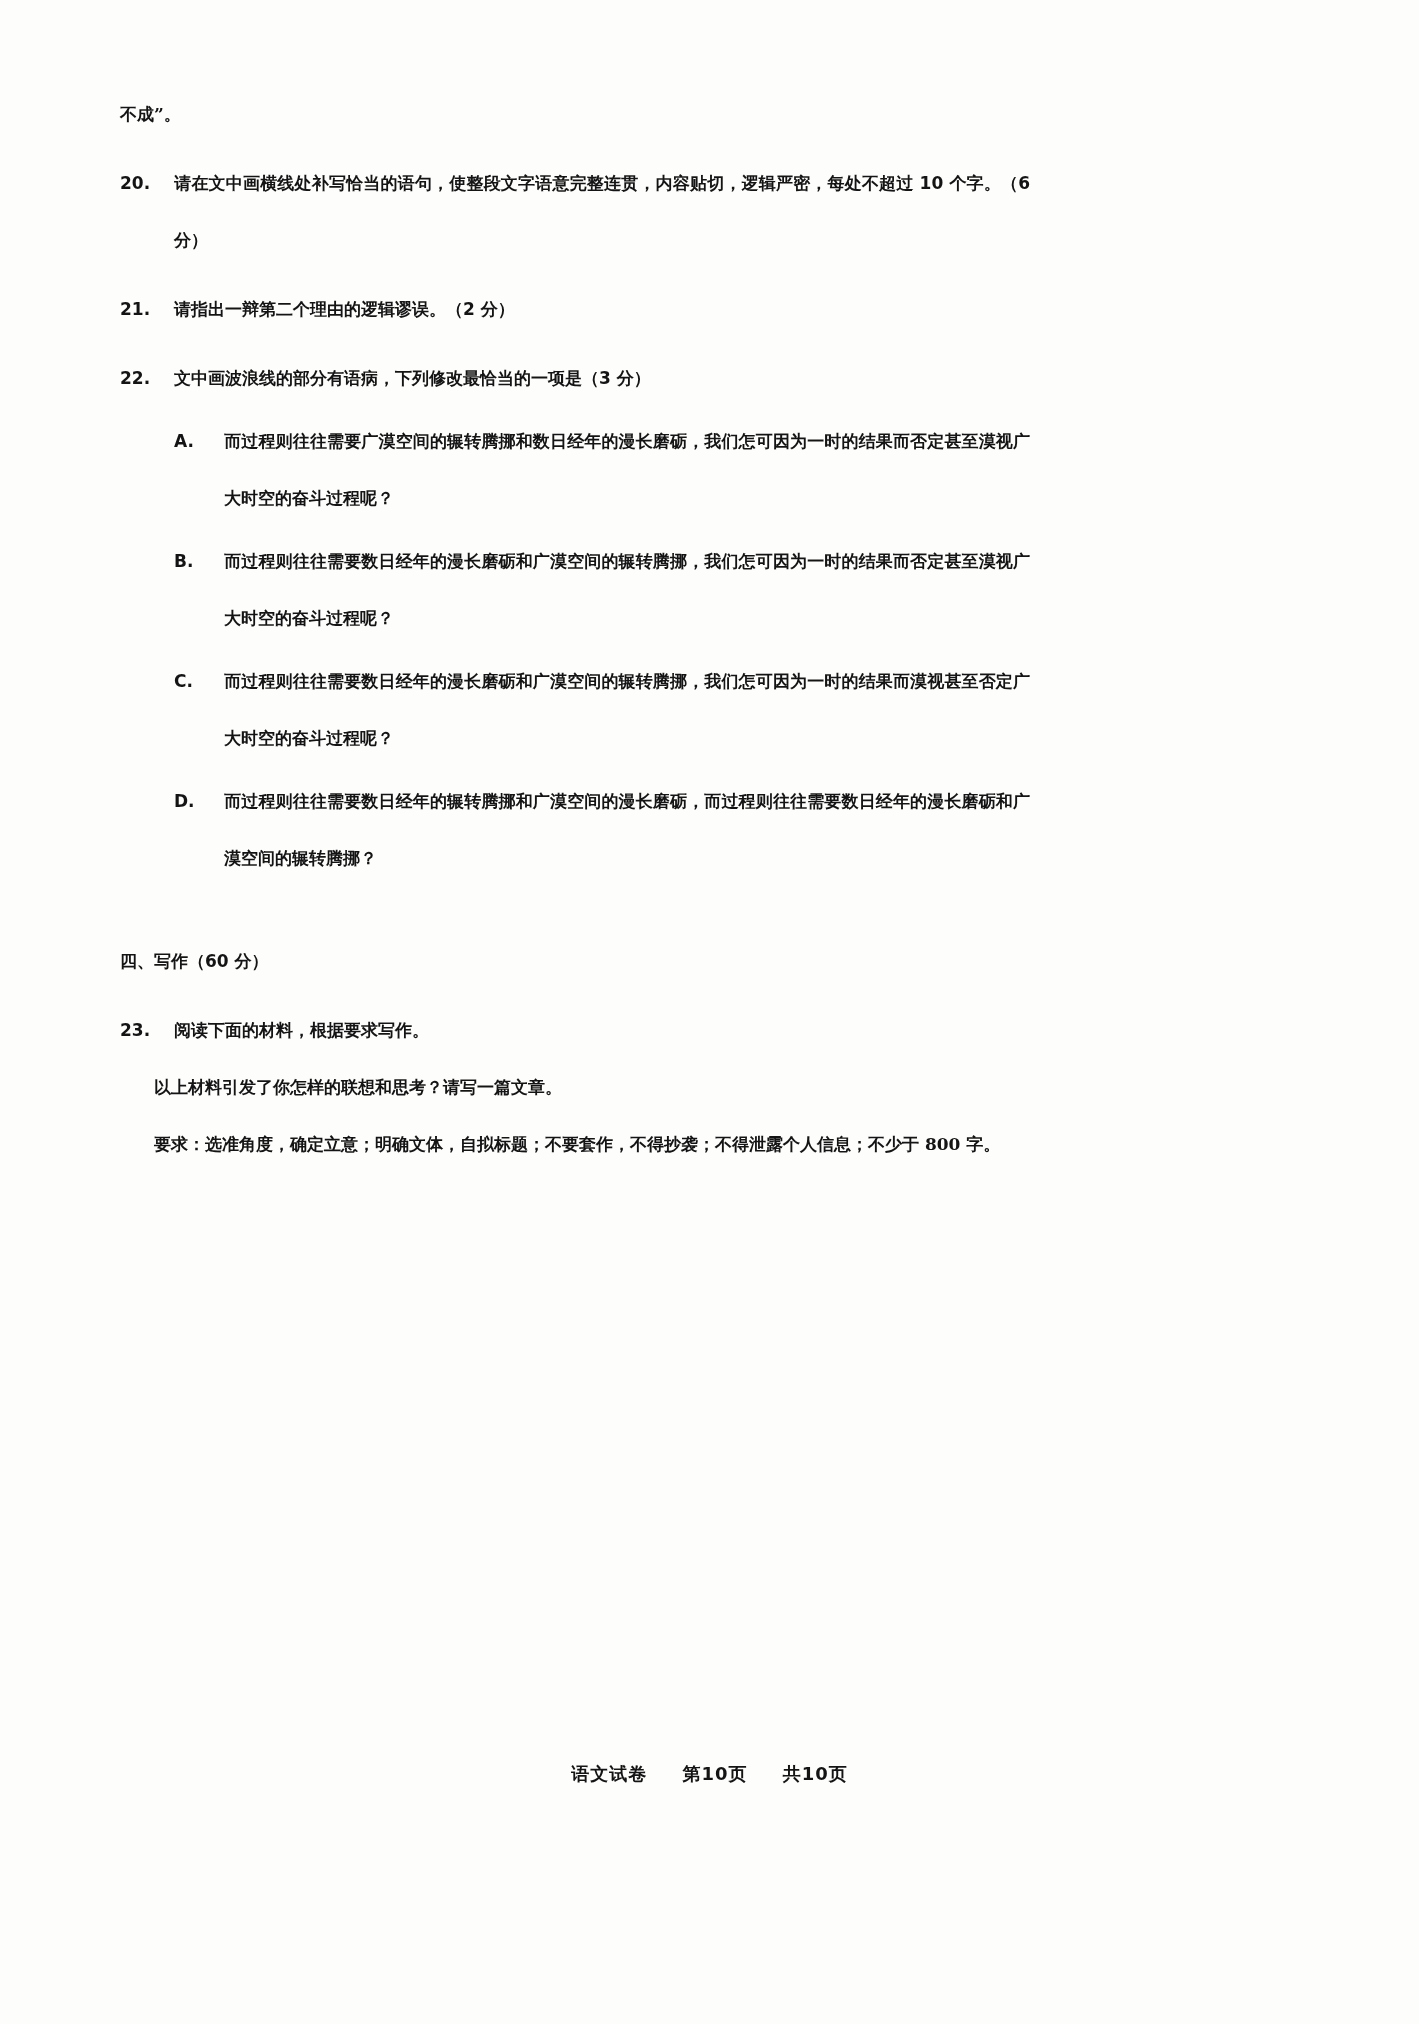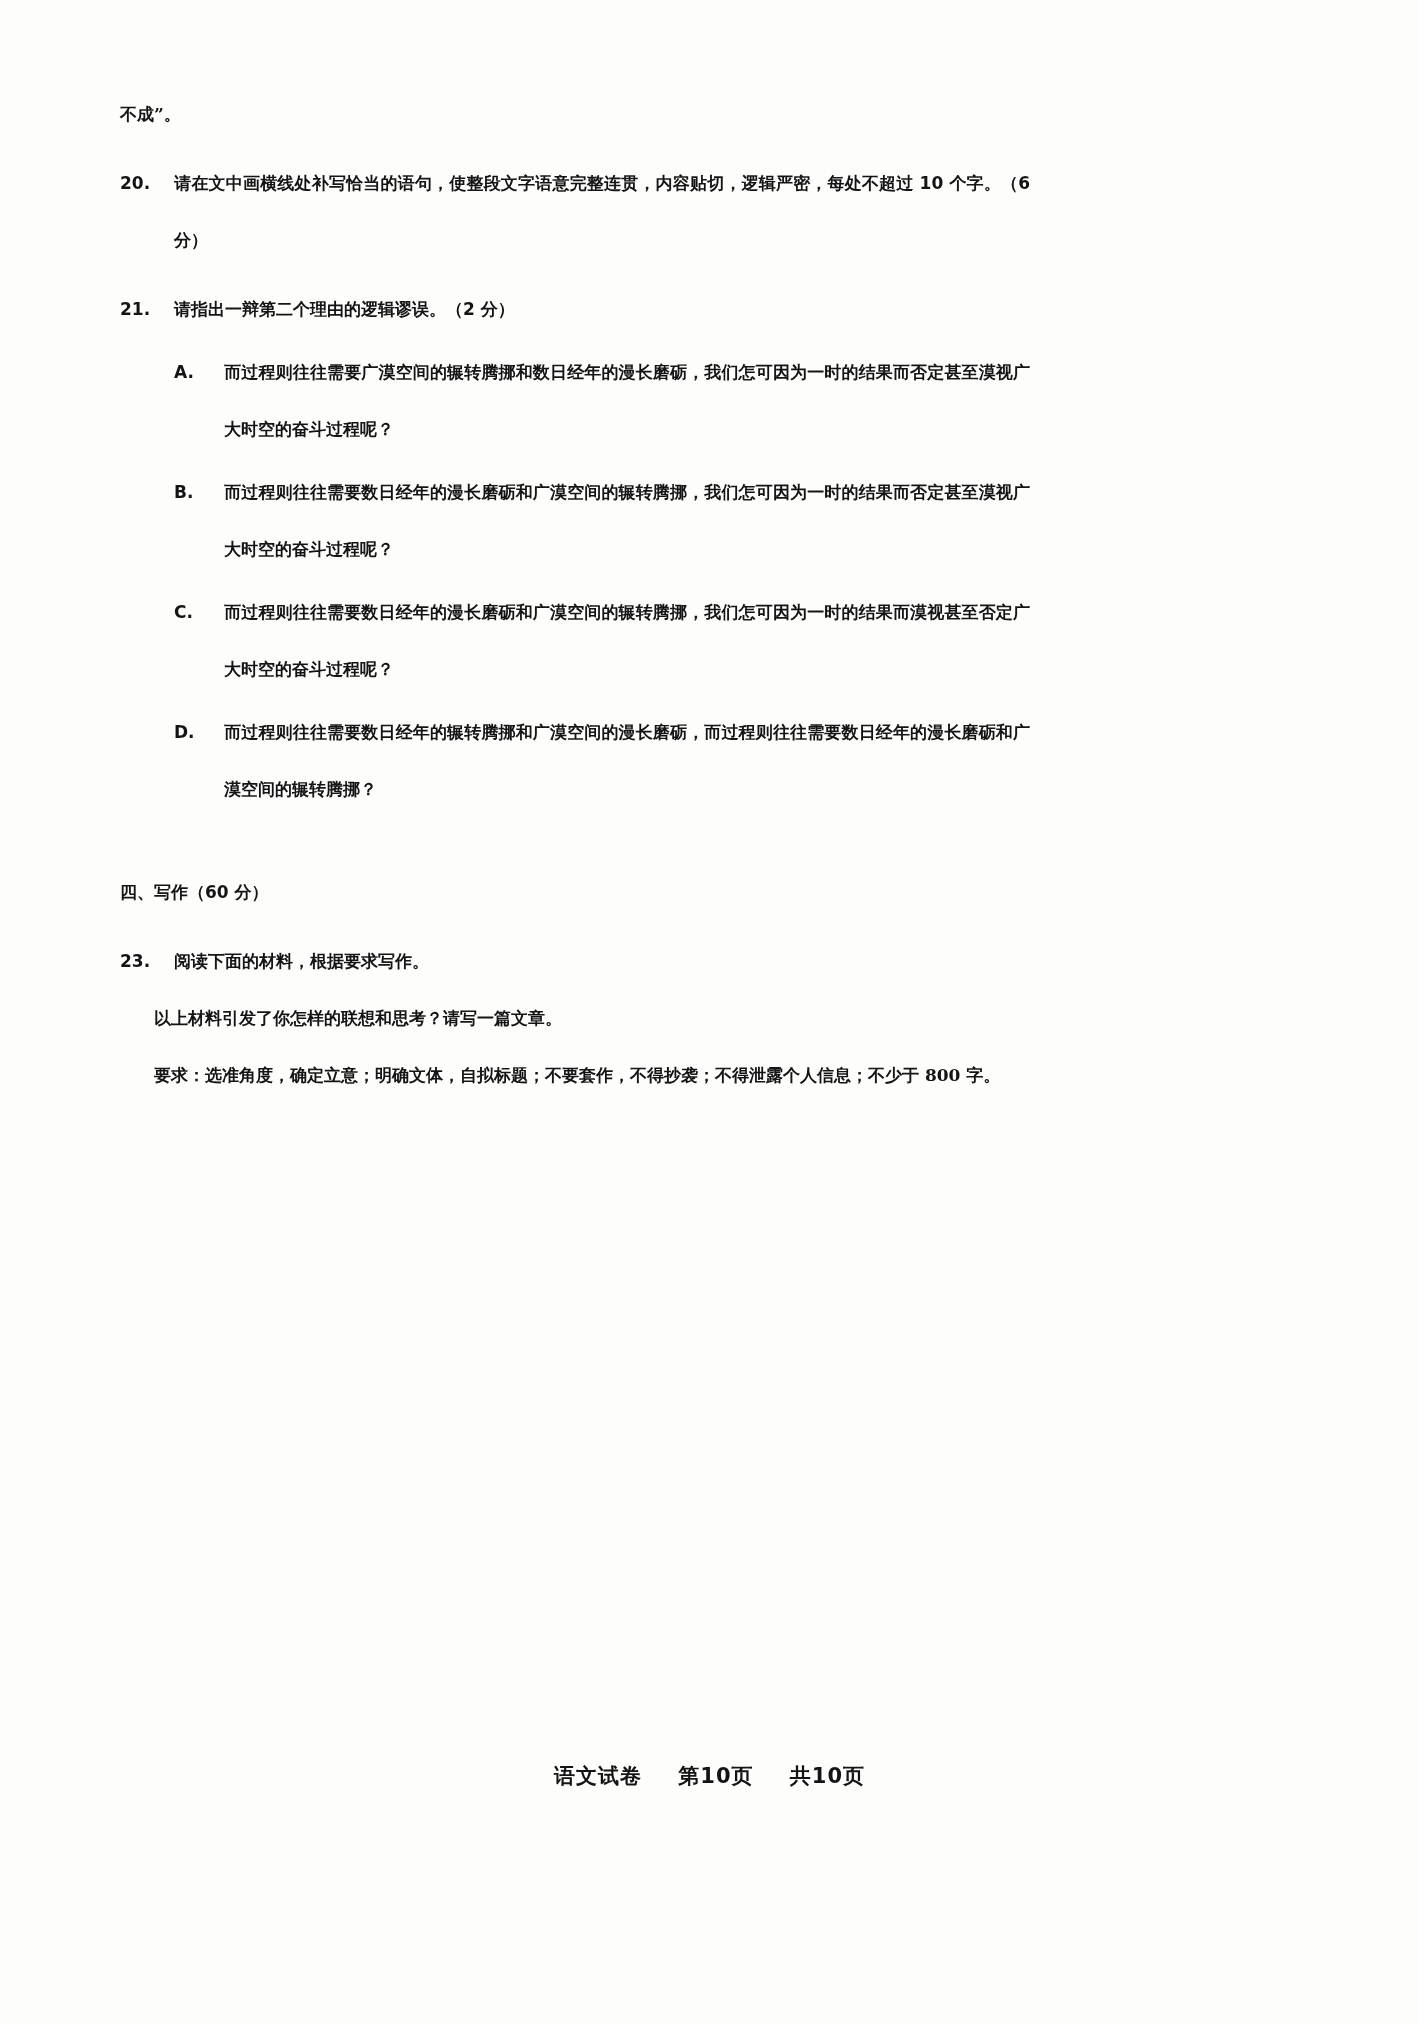--- a/index.html
+++ b/index.html
@@ -54,21 +54,21 @@
     font-weight: 700;
     margin-top: 46px;
     margin-bottom: 8px;
   }
   .material-block p { font-family: "DejaVu Serif", serif; font-weight: 600; }
   .footer {
     position: absolute;
     top: 1762px;
     left: 50%;
     transform: translateX(-50%);
-    font-size: 21px;
+    font-size: 18px;
     font-weight: 700;
     white-space: nowrap;
     letter-spacing: 1px;
   }
   .footer span { margin: 0 14px; }
 </style>
 </head>
 <body>
 
 <div class="page">
@@ -76,20 +76,21 @@
 
     <p class="passage">
       <span>不成”。</span>
     </p>
 
 
     <div class="q"><span class="qnum">20.</span><span>请在文中画横线处补写恰当的语句，使整段文字语意完整连贯，内容贴切，逻辑严密，每处不超过 10 个字。（6 分）</span></div>
 
     <div class="q"><span class="qnum">21.</span><span>请指出一辩第二个理由的逻辑谬误。（2 分）</span></div>
 
+    <div class="q"><span class="qnum">22.</span><span>文中画波浪线的部分有语病，下列修改最恰当的一项是（3 分）</span></div>
 
     <div class="opt"><span class="optlabel">A.</span><span>而过程则往往需要广漠空间的辗转腾挪和数日经年的漫长磨砺，我们怎可因为一时的结果而否定甚至漠视广大时空的奋斗过程呢？</span></div>
 
     <div class="opt"><span class="optlabel">B.</span><span>而过程则往往需要数日经年的漫长磨砺和广漠空间的辗转腾挪，我们怎可因为一时的结果而否定甚至漠视广大时空的奋斗过程呢？</span></div>
 
     <div class="opt"><span class="optlabel">C.</span><span>而过程则往往需要数日经年的漫长磨砺和广漠空间的辗转腾挪，我们怎可因为一时的结果而漠视甚至否定广大时空的奋斗过程呢？</span></div>
 
     <div class="opt"><span class="optlabel">D.</span><span>而过程则往往需要数日经年的辗转腾挪和广漠空间的漫长磨砺，而过程则往往需要数日经年的漫长磨砺和广漠空间的辗转腾挪？</span></div>
 
     <div class="section-h">

